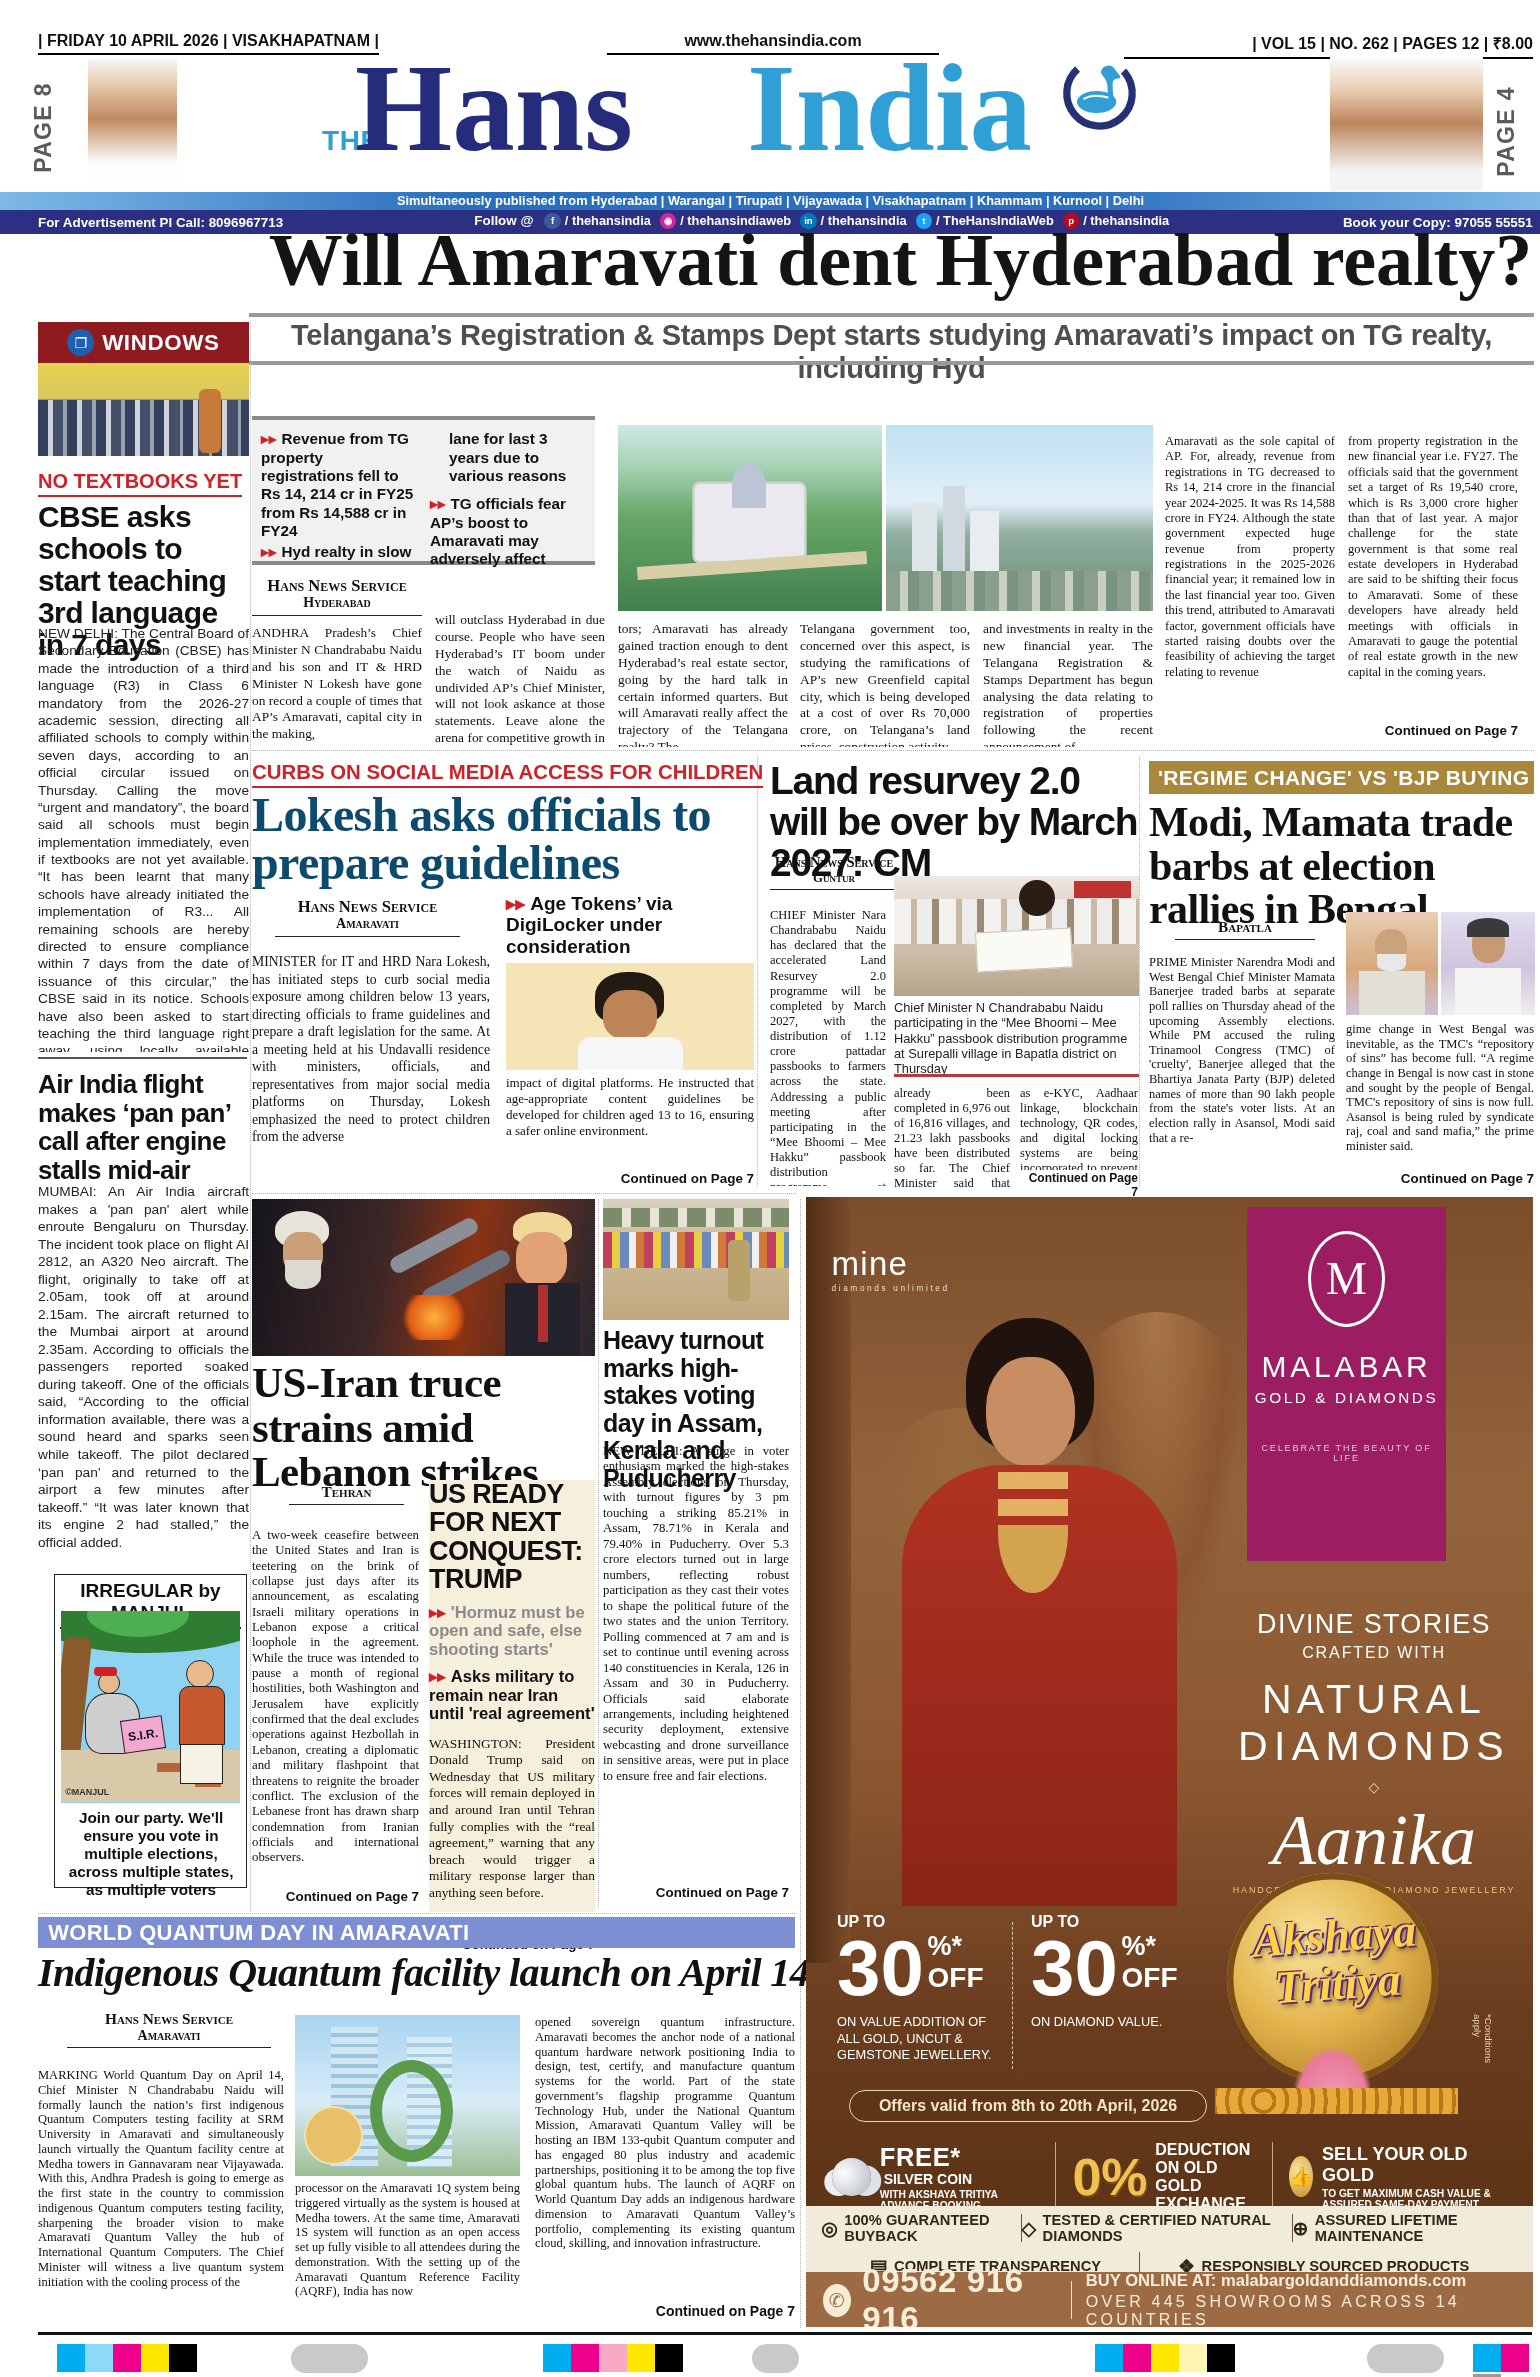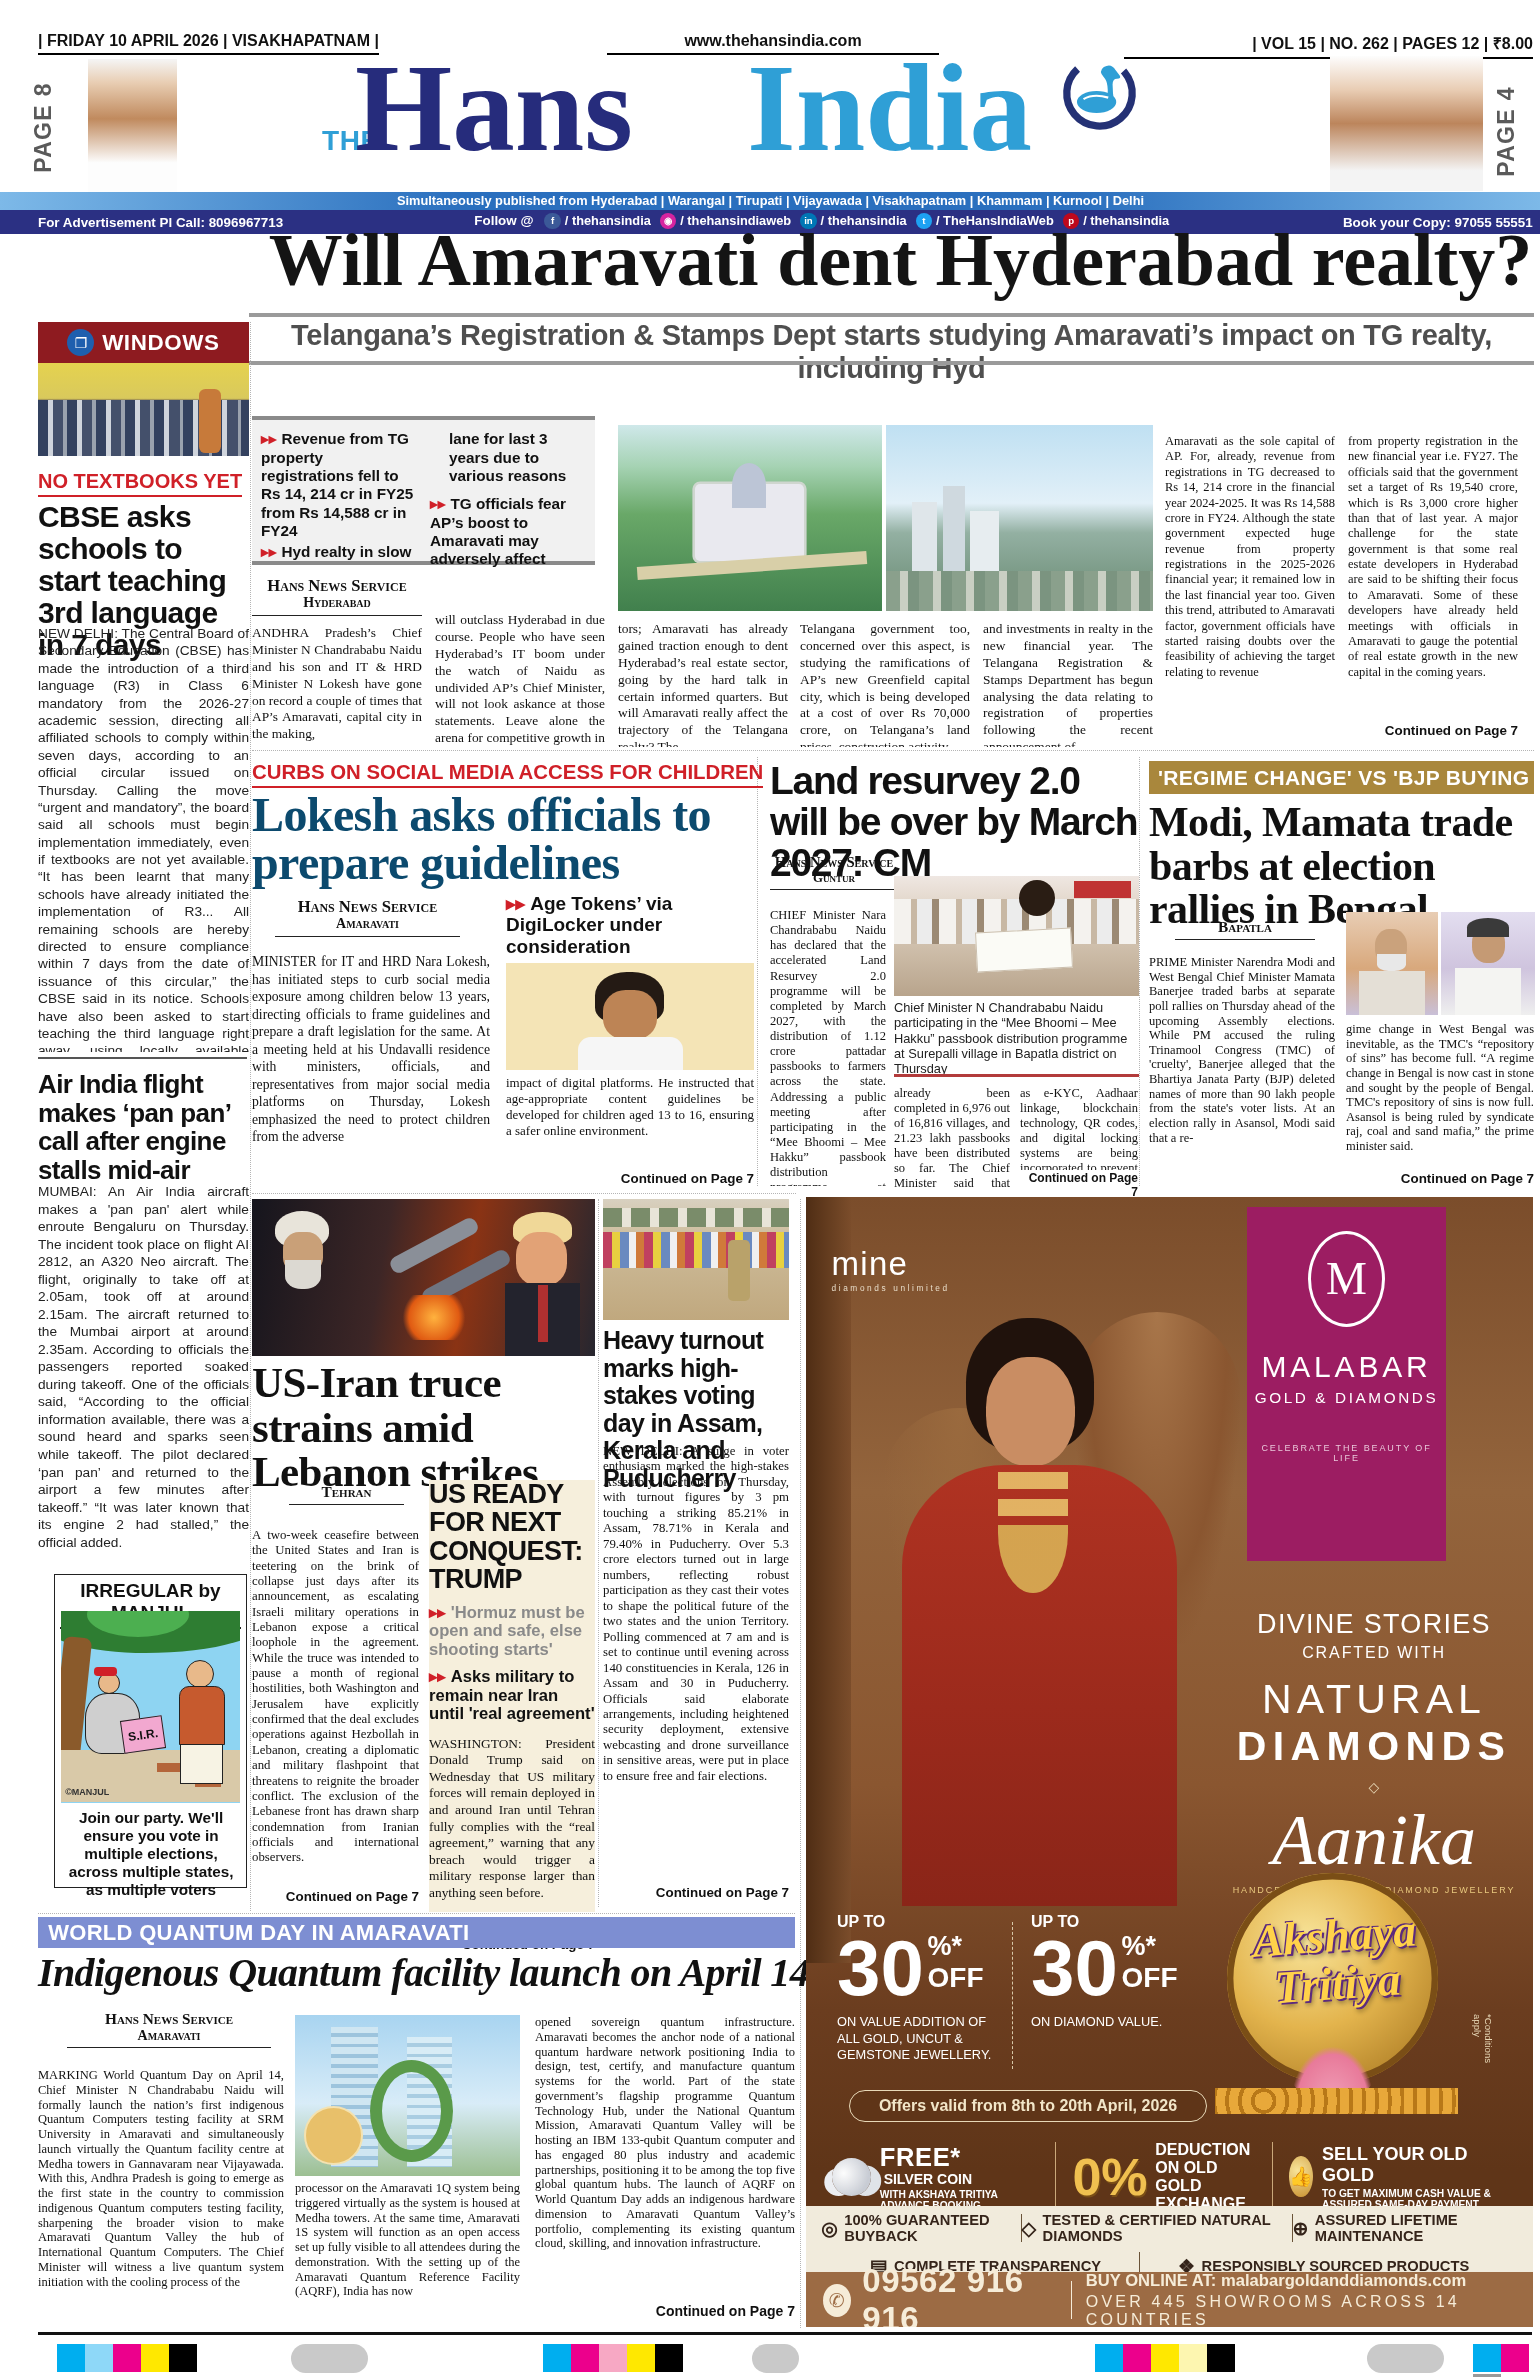--- a/index.html
+++ b/index.html
@@ -296,21 +296,21 @@
       <div style="width:77px;height:96px;border:3.2px solid #fff;border-radius:50%;margin:0 auto;display:flex;align-items:center;justify-content:center;color:#fff;font-size:46px;font-family:'Liberation Serif',serif">M</div>
       <div class="w" style="font-size:30px;letter-spacing:3.8px;margin-top:23px">MALABAR</div>
       <div class="w" style="font-size:15.3px;letter-spacing:2.6px;margin-top:5.1px">GOLD &amp; DIAMONDS</div>
       <div style="font-size:9px;letter-spacing:1.9px;margin-top:36px;color:#e9c6d9">CELEBRATE THE BEAUTY OF LIFE</div>
     </div>
 
     <div class="abs c w" style="left:421px;top:412px;width:294px">
       <div style="font-size:27px;letter-spacing:1.3px">DIVINE STORIES</div>
       <div style="font-size:16px;letter-spacing:1.9px;margin-top:3.8px">CRAFTED WITH</div>
       <div style="font-size:41px;letter-spacing:5.1px;margin-top:14px;font-weight:400">NATURAL</div>
-      <div style="font-size:41px;letter-spacing:6.4px;font-weight:700">DIAMONDS</div>
+      <div style="font-size:41px;letter-spacing:6.4px;font-weight:400">DIAMONDS</div>
       <div style="font-size:14px;color:#e8d9b8;margin-top:9px">◇</div>
       <div class="ser i" style="font-size:72px;margin-top:3.8px">Aanika</div>
       <div style="font-size:9px;letter-spacing:1.9px;color:#e8c87e;margin-top:3.8px">HANDCRAFTED NATURAL DIAMOND JEWELLERY</div>
     </div>
 
     <div class="abs w" style="left:31px;top:716px;width:161px">
       <div class="b" style="font-size:16px">UP TO</div>
       <div style="display:flex;align-items:flex-start">
         <span class="b" style="font-size:78px;line-height:0.95">30</span>
         <span style="display:inline-block;margin-left:3.8px">

